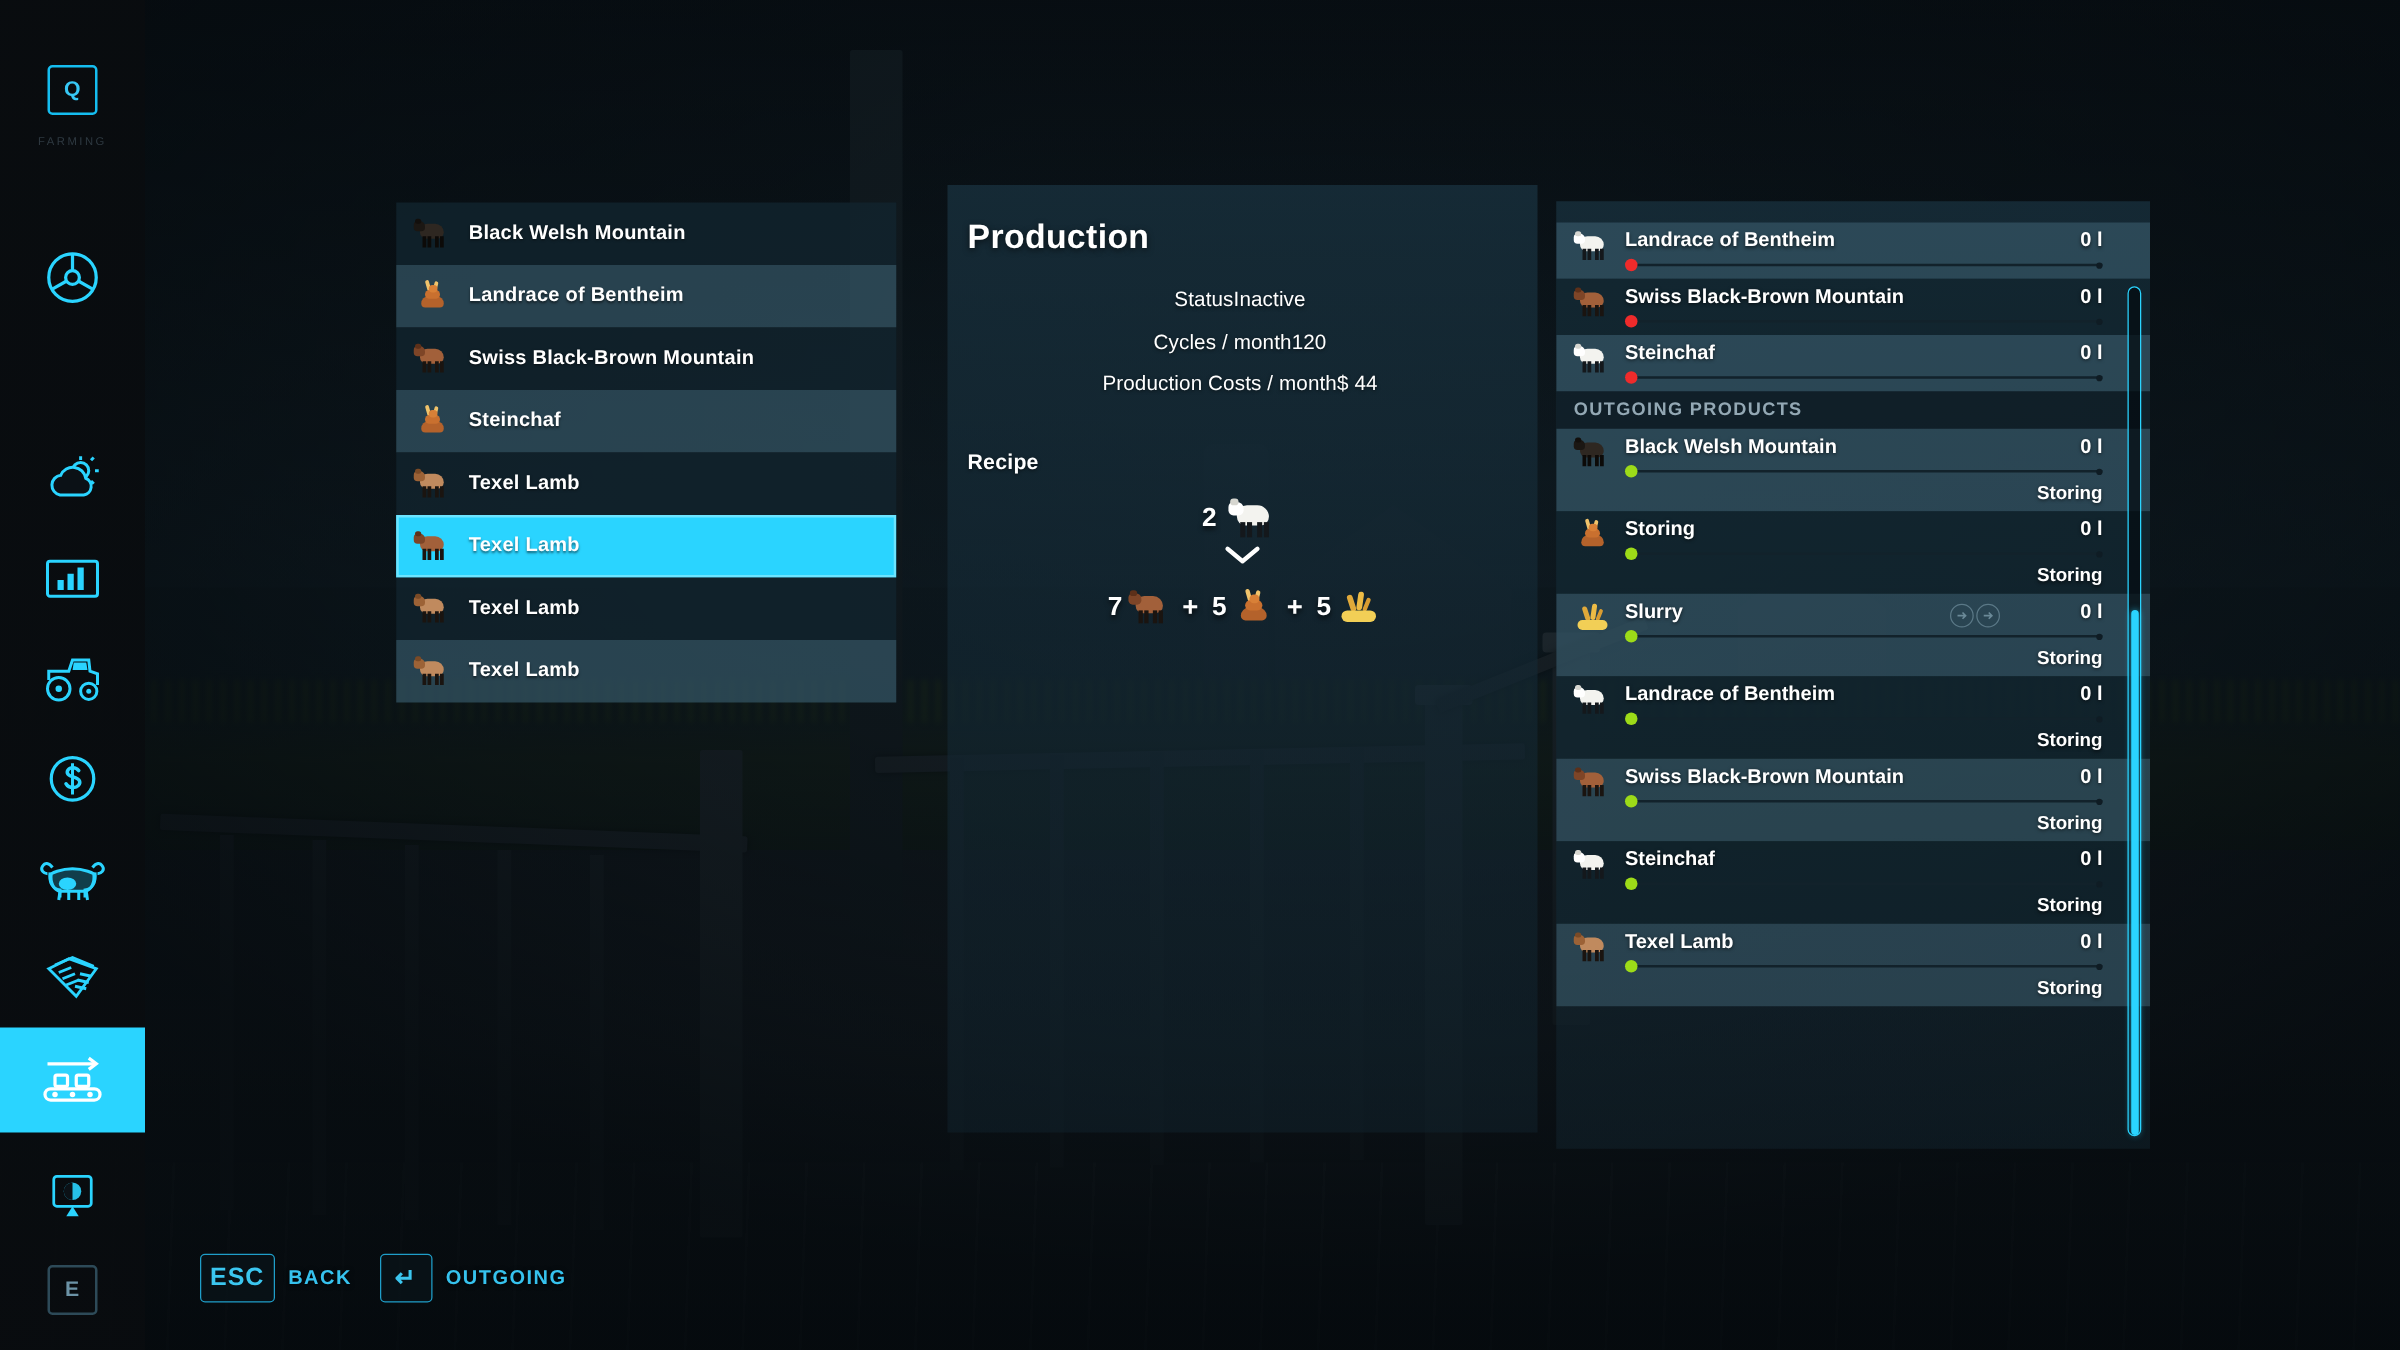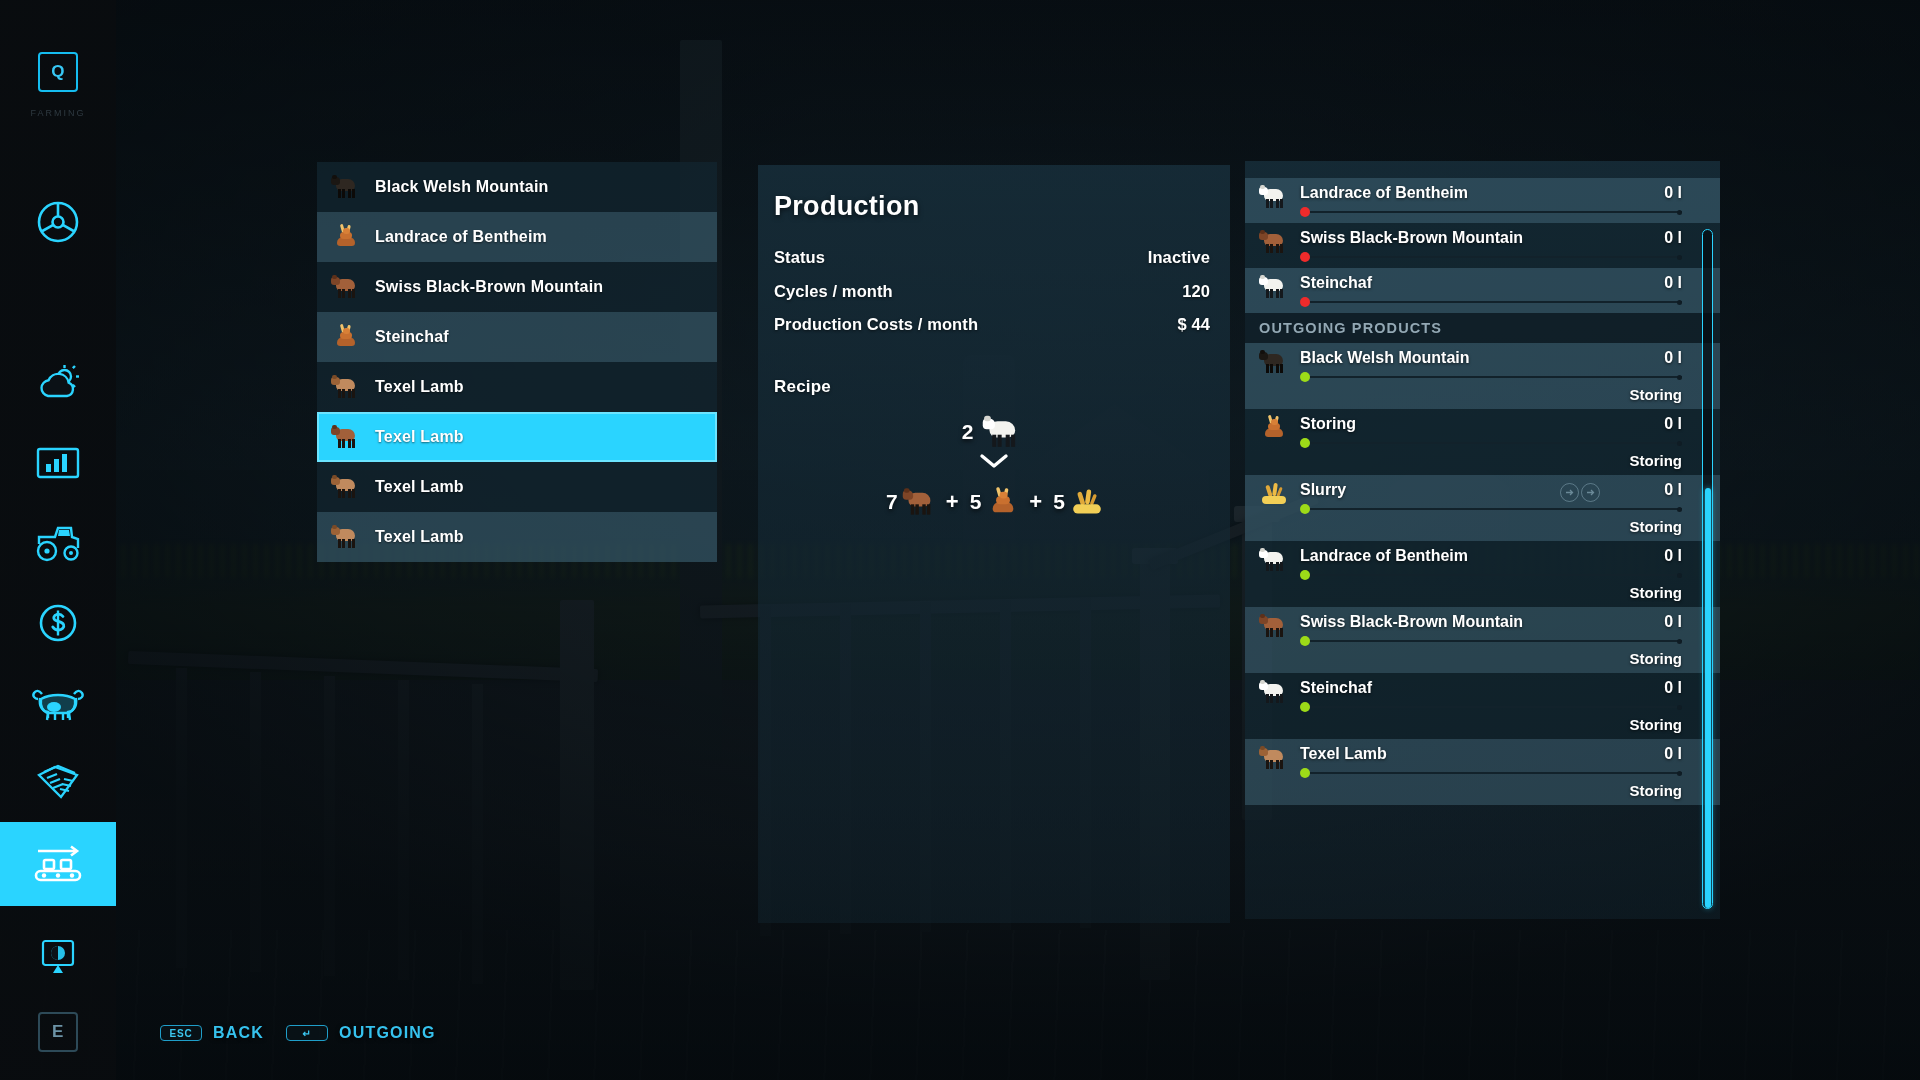--- a/index.html
+++ b/index.html
@@ -145,33 +145,33 @@
   .poo .s2{position:absolute;left:16px;top:1px;width:3px;height:8px;background:#f0c36b;border-radius:2px;transform:rotate(14deg);}
 
   .slurry { width:30px;height:26px;position:relative;flex:0 0 30px; }
   .slurry .pool{position:absolute;left:3px;top:15px;width:24px;height:8px;background:#f2cf56;border-radius:6px;}
   .slurry .w1{position:absolute;left:8px;top:4px;width:4px;height:12px;background:#e0a93a;border-radius:3px;transform:rotate(-18deg);}
   .slurry .w2{position:absolute;left:14px;top:2px;width:4px;height:13px;background:#edbb45;border-radius:3px;transform:rotate(8deg);}
   .slurry .w3{position:absolute;left:19px;top:6px;width:3px;height:10px;background:#d99c31;border-radius:3px;transform:rotate(22deg);}
 
   
   .prod-panel {
-    position:absolute; left:758px; top:165px; width:472px; height:758px;
+    position:absolute; left:758px; top:148px; width:472px; height:758px;
     background: linear-gradient(180deg, rgba(24,48,61,0.80) 0%, rgba(20,41,53,0.66) 45%, rgba(17,35,45,0.50) 100%);
     z-index:12;
   }
   .panel-title {
     color:#ffffff; font-size:27px; font-weight:bold;
     padding:26px 0 0 16px; letter-spacing:.3px;
     text-shadow:0 2px 5px rgba(0,0,0,.6);
   }
   .stat-list { margin-top:26px; padding:0 20px 0 16px; }
   .stat-row {
-    display:flex; justify-content:space-between; align-items:baseline;
-    color:#ffffff; font-size:16.5px; font-weight:bold;
+    display:flex; justify-content:center; align-items:baseline;
+    color:#ffffff; font-size:16.5px; font-weight:normal;
     margin-bottom:14.5px; letter-spacing:.1px;
     text-shadow:0 1px 3px rgba(0,0,0,.6);
   }
   .recipe-title {
     color:#ffffff; font-size:17px; font-weight:bold;
     padding:28px 0 0 16px; letter-spacing:.2px;
     text-shadow:0 1px 3px rgba(0,0,0,.6);
   }
   .recipe-body {
     margin-top:22px; display:flex; flex-direction:column; align-items:center;
@@ -257,25 +257,25 @@
     background:#2ad4ff; box-shadow:0 0 6px rgba(42,212,255,.7);
   }
 
   
   .bottom-bar {
     position:absolute; left:160px; bottom:38px; display:flex; align-items:center; gap:22px;
     z-index:20;
   }
   .bb-item { display:flex; align-items:center; gap:11px; }
   .bb-key {
-    min-width:42px; height:16px; padding:0 7px;
+    min-width:42px; height:39px; padding:0 7px;
     border:1.6px solid #1f9ec9; border-radius:4px;
     background: rgba(10,24,32,0.45);
     display:flex;align-items:center;justify-content:center;
-    color:#3bc6ef; font-size:10px; font-weight:bold; letter-spacing:.8px;
+    color:#3bc6ef; font-size:20px; font-weight:bold; letter-spacing:.8px;
   }
   .bb-label {
     color:#36c2ee; font-size:16px; font-weight:bold; letter-spacing:1.2px;
     text-shadow:0 1px 4px rgba(0,0,0,.8);
   }
 </style>
 </head>
 <body>
 
 <div id="root">

